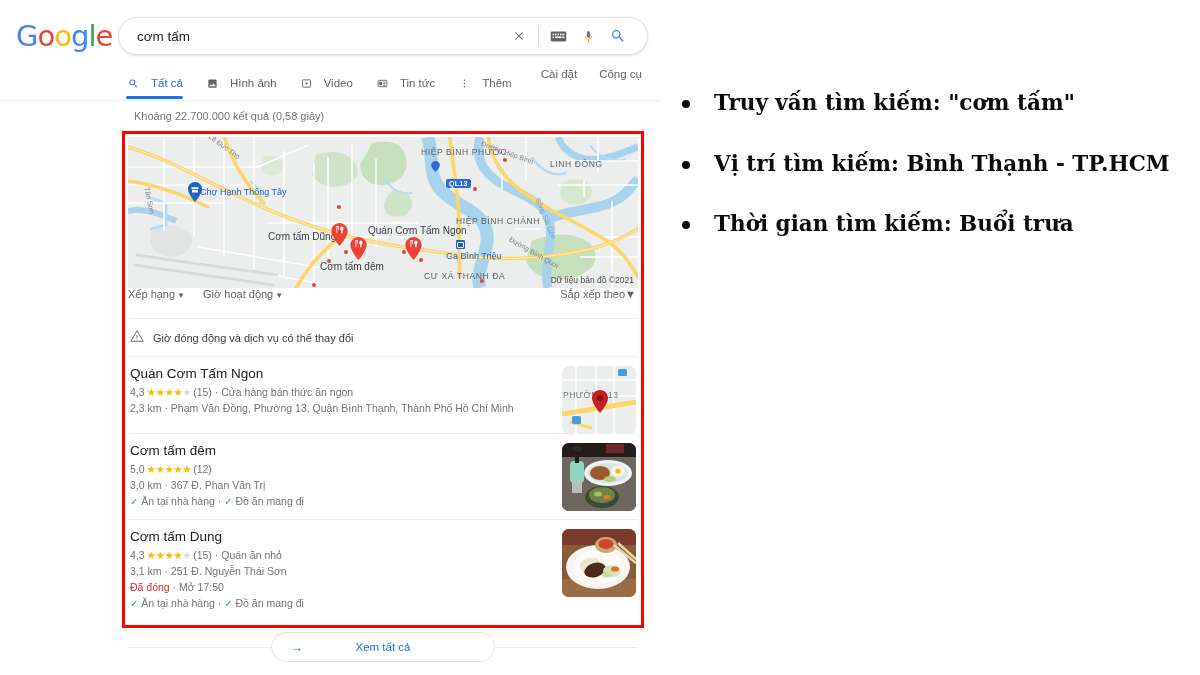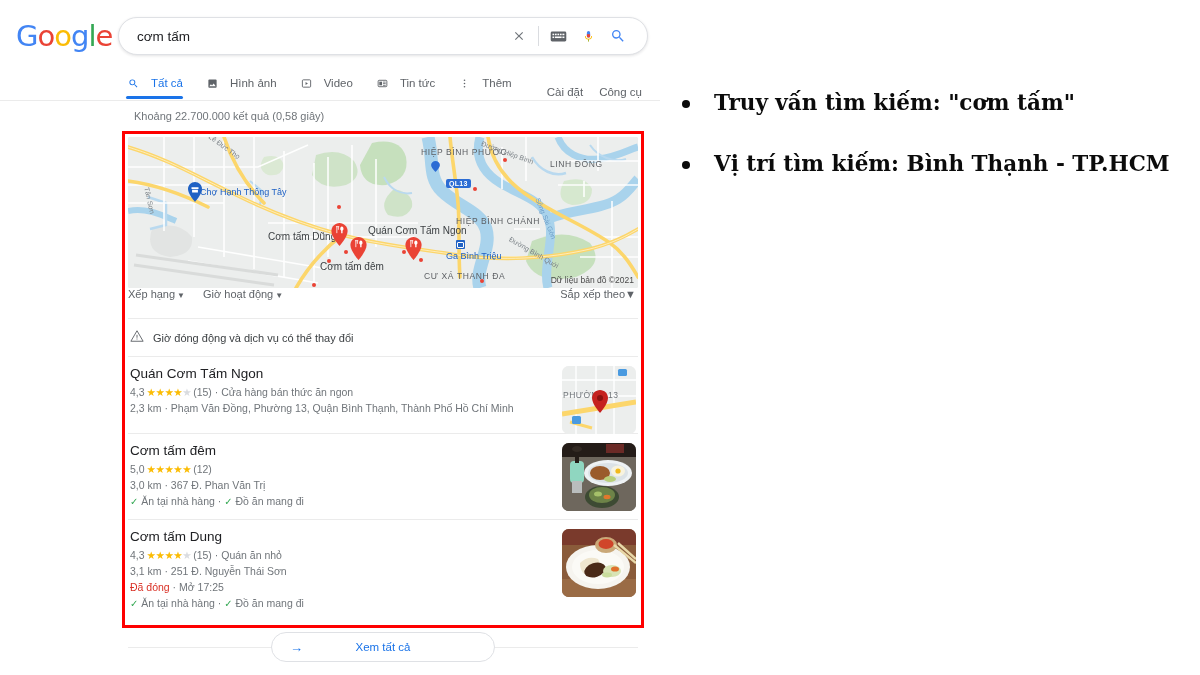--- a/index.html
+++ b/index.html
@@ -29,21 +29,21 @@
   .sb-ic{width:30px;height:24px;display:flex;align-items:center;justify-content:center;cursor:pointer;}
   .sb-div{width:1px;height:20px;background:#dadce0;margin:0 4px;}
 
   
   .navrow{position:relative;height:32px;border-bottom:1px solid #ebebeb;}
   .tabs{position:absolute;left:128px;top:0;display:flex;align-items:center;gap:0;}
   .tab{display:flex;align-items:center;gap:12px;padding:0 11px 0 0;margin-right:13px;height:30px;font-size:11.5px;color:#5f6368;cursor:pointer;position:relative;white-space:nowrap;}
   .tab.active{color:#1a73e8;}
   .tab.active:after{content:"";position:absolute;left:-2px;right:11px;bottom:-1px;height:3px;background:#1a73e8;border-radius:2px;}
   .tab .ti{display:inline-flex;align-items:center;}
-  .rightopts{position:absolute;right:18px;top:0;display:flex;align-items:flex-end;height:30px;gap:16px;font-size:11.5px;color:#5f6368;}
+  .rightopts{position:absolute;right:18px;top:0;display:flex;align-items:flex-start;height:30px;gap:22px;font-size:11.5px;color:#5f6368;}
   .rightopts div{cursor:pointer;}
 
   .resultstat{position:absolute;left:134px;top:110px;font-size:11px;color:#70757a;}
 
   
   .redbox{position:absolute;left:122px;top:131px;width:522px;height:497px;border:3px solid #fe0000;box-sizing:border-box;}
 
   .local{position:absolute;left:128px;top:137px;width:510px;}
 
   
@@ -451,21 +451,21 @@
 
       <div class="item">
         <div class="iname">Cơm tấm Dung</div>
         <div class="irow">
           <span class="rt">4,3</span><span class="stars">★★★★<span class="empty">★</span></span><span>(15)</span><span> · </span><span>Quán ăn nhỏ</span>
         </div>
         <div class="irow">
           <span>3,1 km</span><span> · </span><span>251 Đ. Nguyễn Thái Sơn</span>
         </div>
         <div class="irow">
-          <span class="closed">Đã đóng</span><span> · </span><span>Mở 17:25</span>
+          <span class="closed">Đã đóng</span><span> · </span><span>Mở 17:50</span>
         </div>
         <div class="irow">
           <span class="chk">✓</span> <span class="svc">Ăn tại nhà hàng</span><span> · </span><span class="chk">✓</span> <span class="svc">Đồ ăn mang đi</span>
         </div>
         <div class="thumb">
           <svg width="74" height="68">
             <rect width="74" height="68" fill="#8a5b3a"></rect>
             <rect x="0" y="0" width="74" height="16" fill="#7a3a2c"></rect>
             <rect x="0" y="50" width="74" height="18" fill="#9a6b45"></rect>
             <ellipse cx="36" cy="38" rx="32" ry="22" fill="#f6f4ef"></ellipse>
@@ -493,16 +493,17 @@
         <span class="ar">→</span>
         <span class="lb">Xem tất cả</span>
       </div>
     </div>
   </div>
 
   <div class="panel">
     <ul class="bullets">
       <li>Truy vấn tìm kiếm: "cơm tấm"</li>
       <li>Vị trí tìm kiếm: Bình Thạnh - TP.HCM</li>
+      <li>Thời gian tìm kiếm: Buổi trưa</li>
     </ul>
   </div>
 
 </div>
 
 </body></html>

